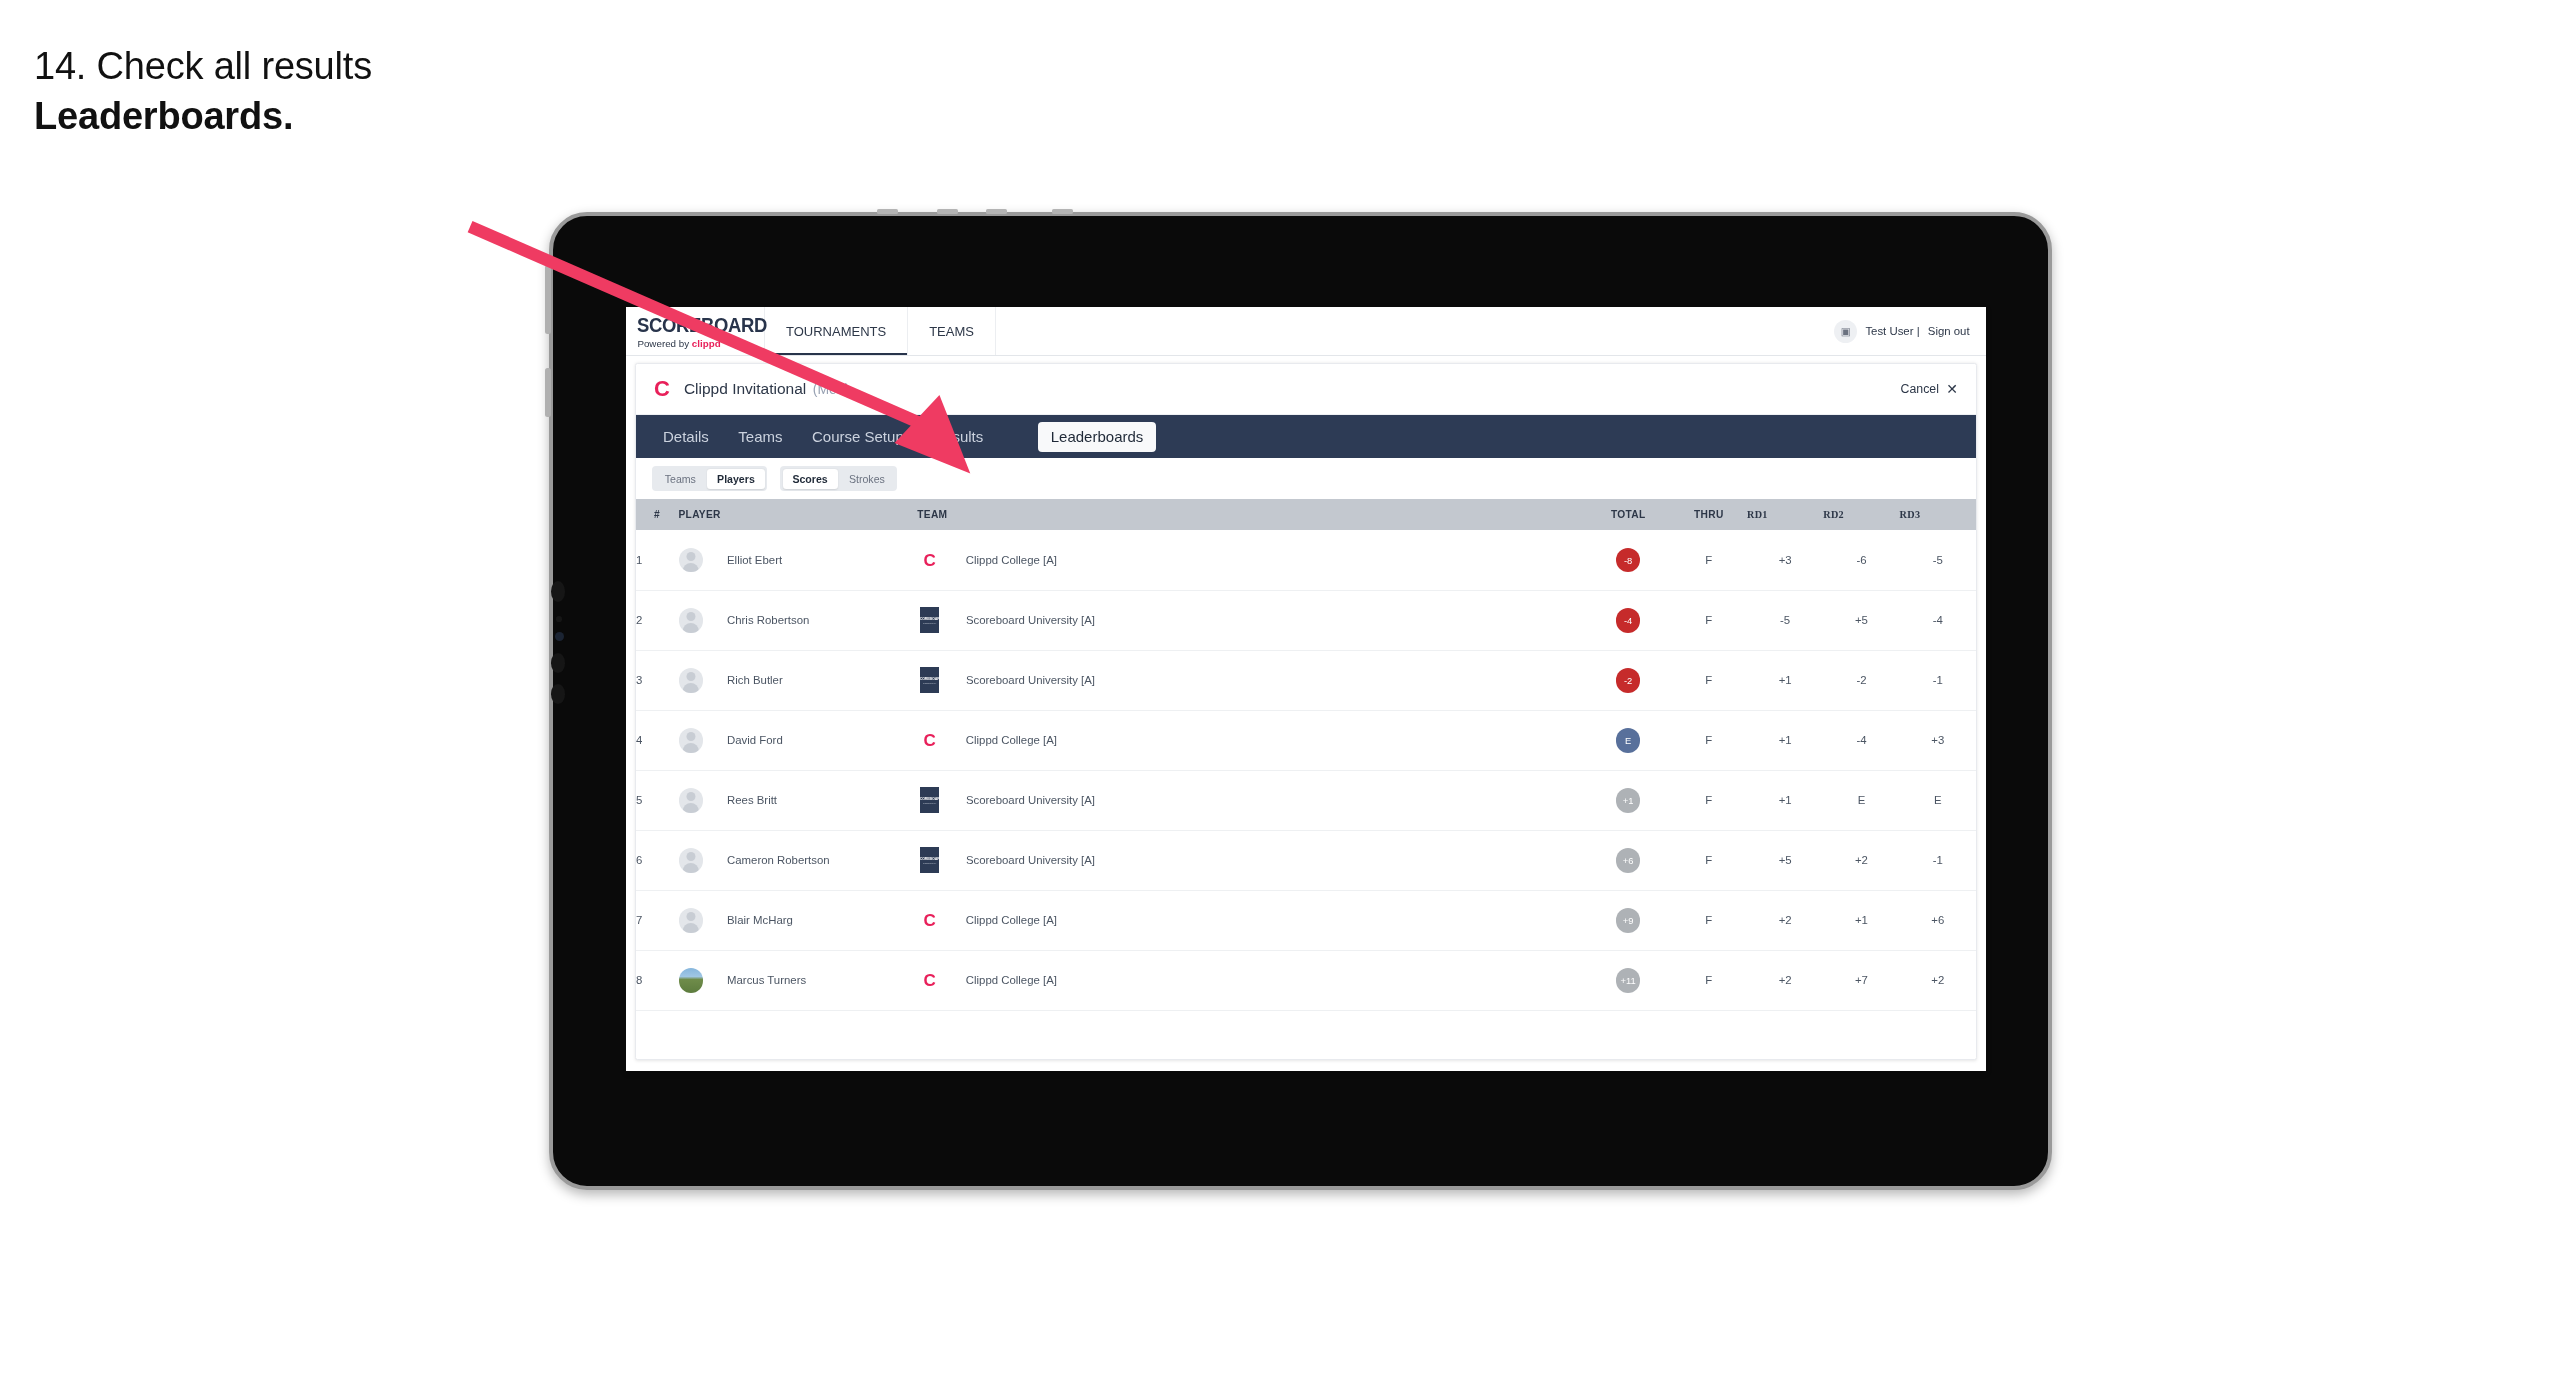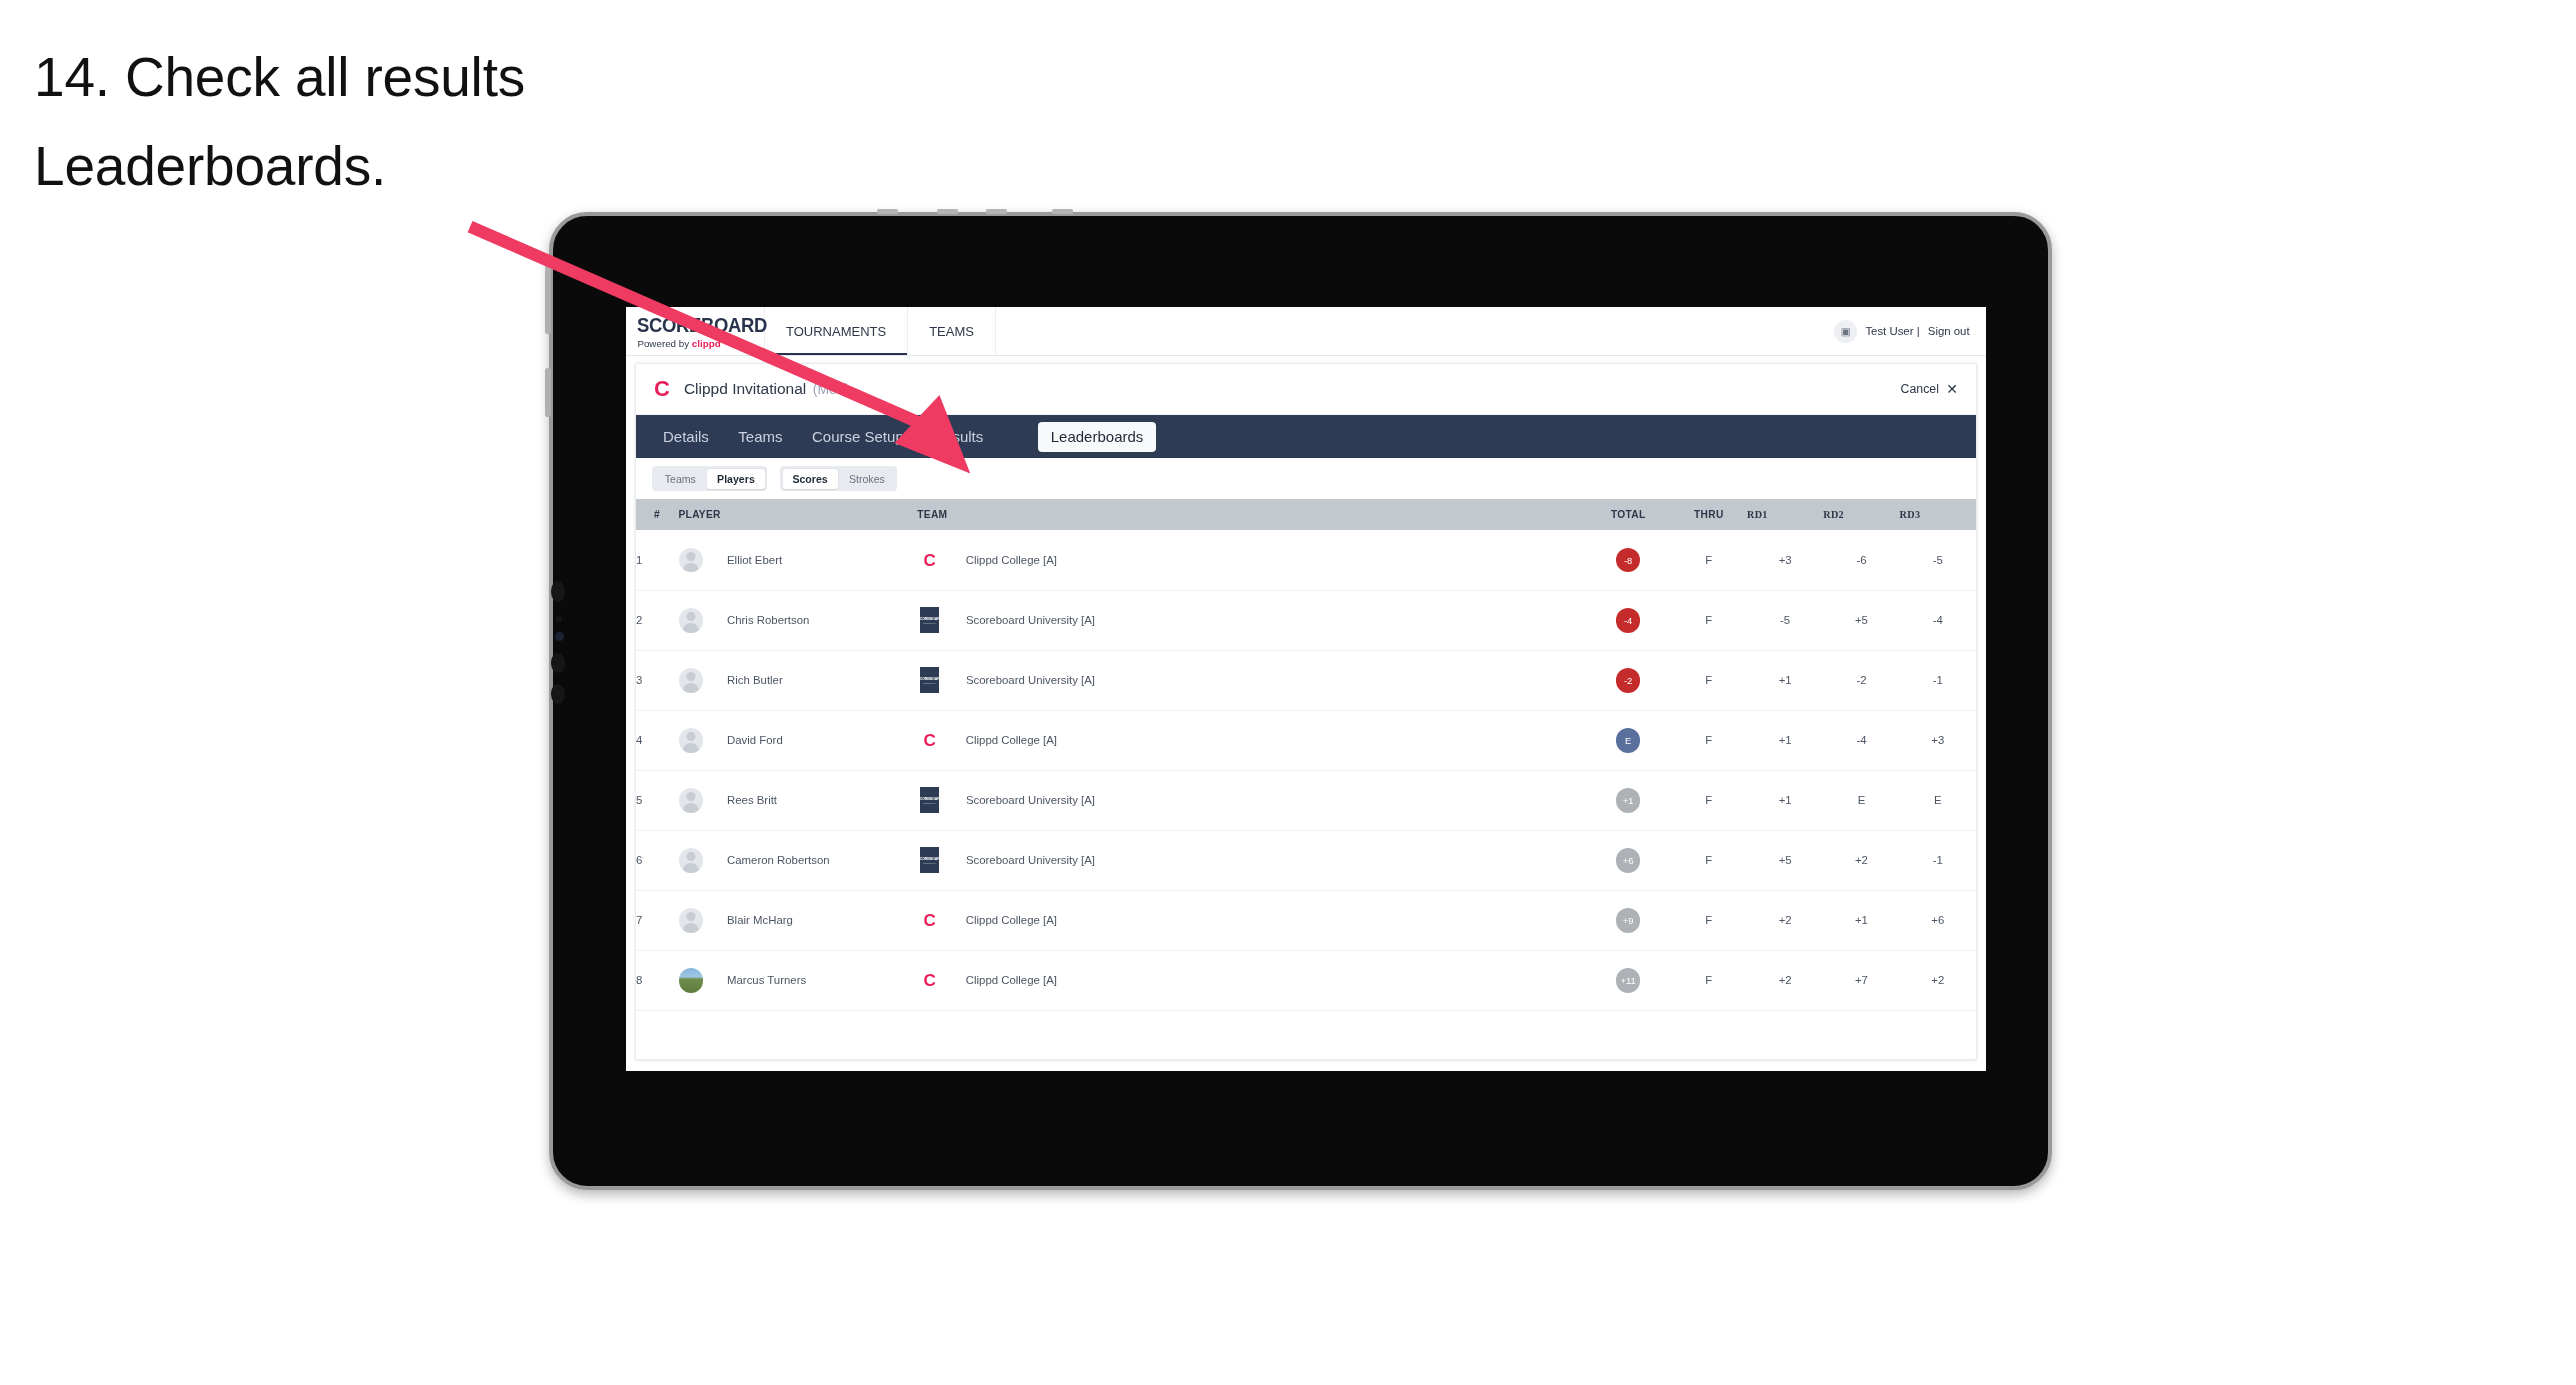--- a/index.html
+++ b/index.html
@@ -8,26 +8,26 @@
     background: #ffffff;
     font-family: "Liberation Sans", sans-serif;
     overflow: hidden;
   }
 
   
   #annotation {
     position: absolute;
     left: 34px; top: 41px;
     width: 638px;
-    font-size: 55px;
+    font-size: 38px;
     line-height: 1.32;
     color: #111111;
     letter-spacing: -0.2px;
   }
-  #annotation .bold { font-weight: 400; margin-top: 16px; }
+  #annotation .bold { font-weight: 700; }
 
   #arrow-svg {
     position: absolute;
     left: 0; top: 0;
     width: 2576px; height: 1386px;
     pointer-events: none;
     z-index: 60;
   }
 
   

